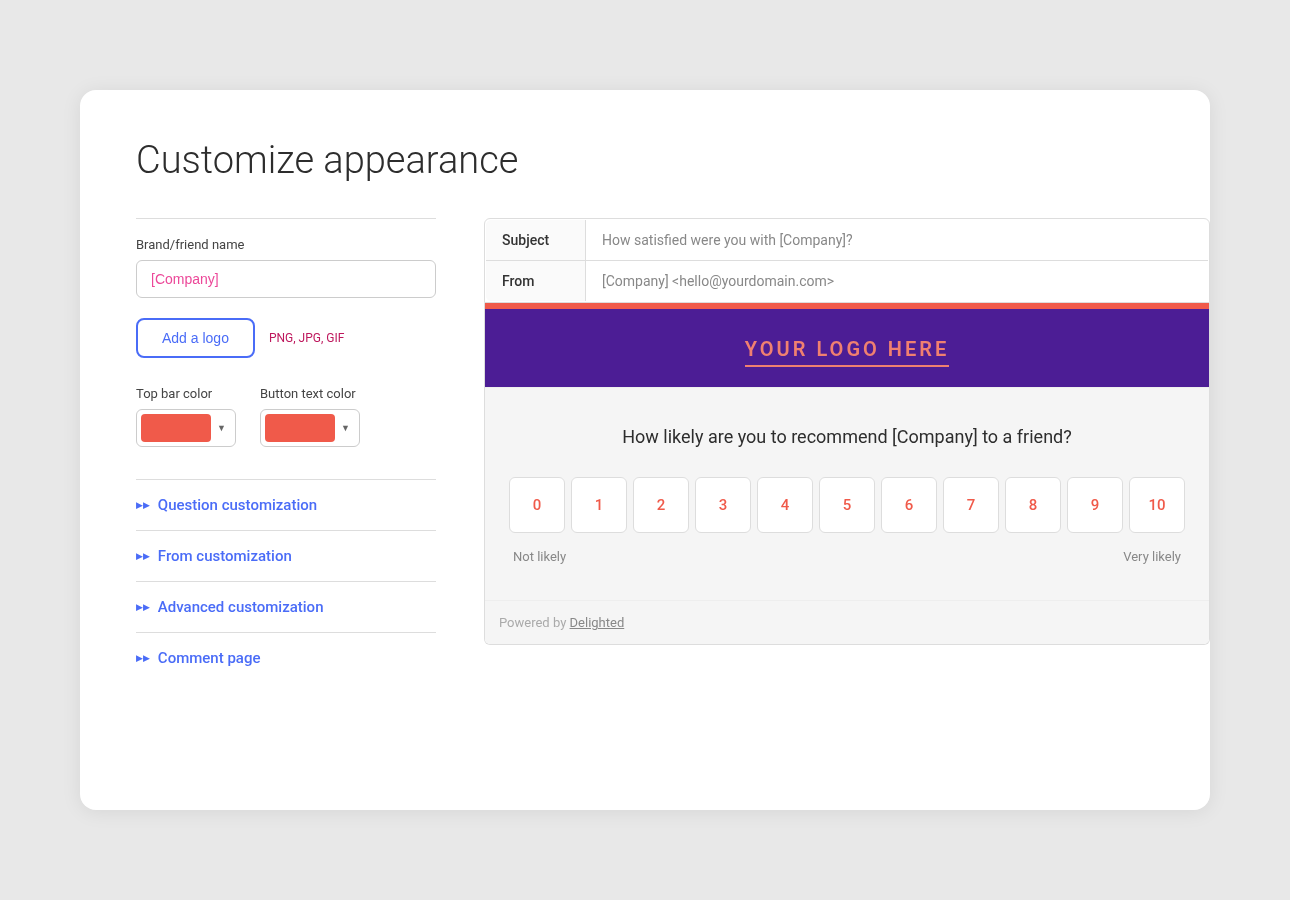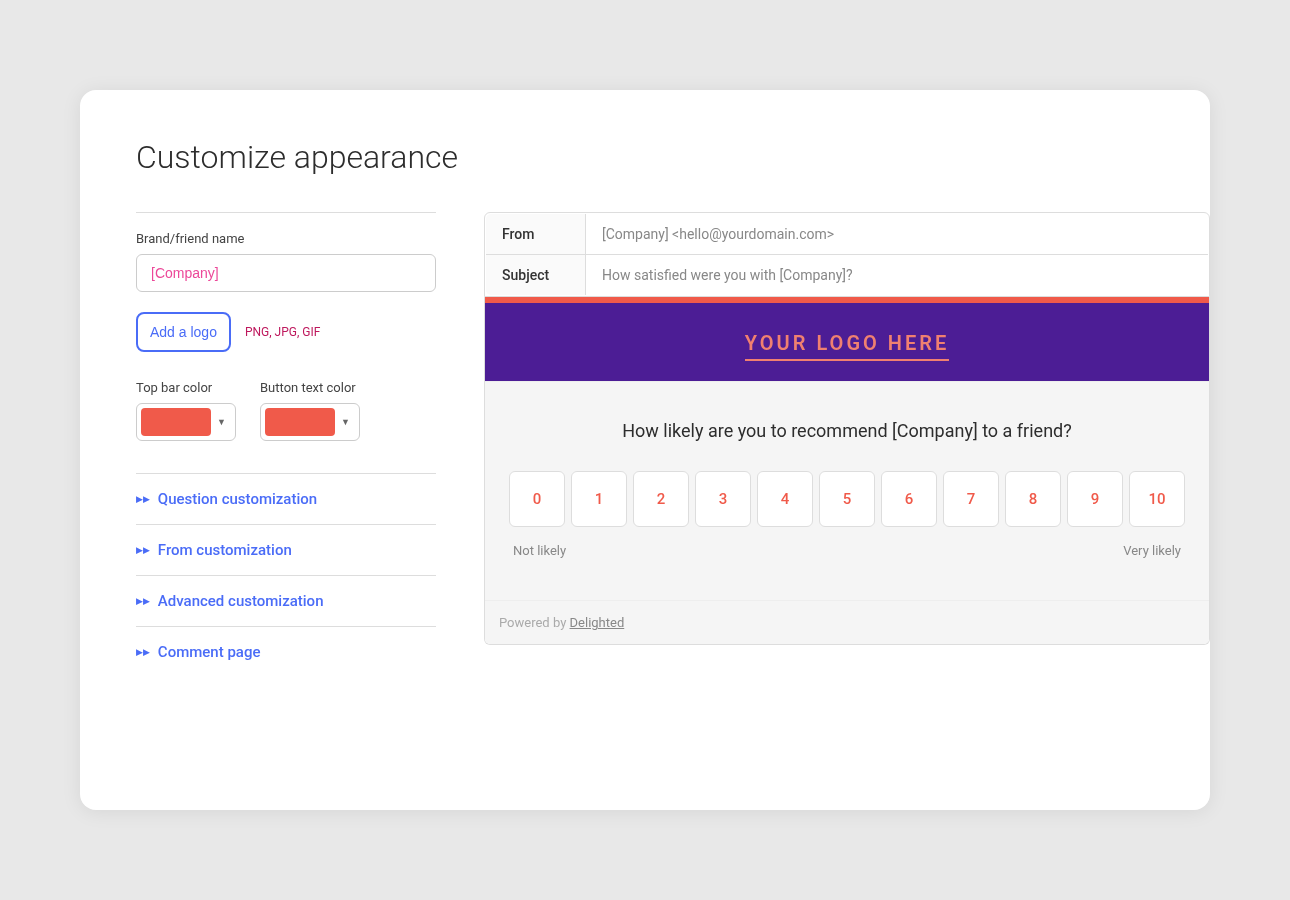--- a/index.html
+++ b/index.html
@@ -17,21 +17,21 @@
     .card {
       background: #fff;
       border-radius: 16px;
       padding: 48px 56px;
       width: 1130px;
       min-height: 720px;
       box-shadow: 0 2px 20px rgba(0,0,0,0.08);
     }
 
     .page-title {
-      font-size: 32px;
+      font-size: 38px;
       font-weight: 300;
       color: #2d2d2d;
       margin-bottom: 36px;
     }
 
     .layout {
       display: flex;
       gap: 48px;
       align-items: flex-start;
     }
@@ -92,21 +92,21 @@
     }
 
     .logo-row {
       display: flex;
       align-items: center;
       gap: 14px;
       margin-bottom: 28px;
     }
 
     .add-logo-btn {
-      padding: 10px 12px;
+      padding: 10px 24px;
       border: 2px solid #4a6cf7;
       border-radius: 8px;
       background: transparent;
       color: #4a6cf7;
       font-size: 14px;
       font-weight: 500;
       cursor: pointer;
       white-space: nowrap;
     }
 
@@ -283,21 +283,21 @@
       font-size: 15px;
       color: #f05a4a;
       font-weight: 500;
       cursor: pointer;
     }
 
     .nps-labels {
       display: flex;
       justify-content: space-between;
       padding: 0 4px;
-      margin-bottom: 14px;
+      margin-bottom: 8px;
     }
 
     .nps-label-text {
       font-size: 13px;
       color: #888;
     }
 
     .preview-footer {
       background: #f5f5f5;
       border-top: 1px solid #eee;
@@ -384,26 +384,26 @@
         </div>
       </div>
     </div>
 
     <div class="right-panel">
 
       <div class="email-meta-wrapper">
         <table class="email-meta-table">
           <tbody>
               <tr>
+            <td class="meta-key">Subject</td>
+            <td class="meta-val">How satisfied were you with [Company]?</td>
+          </tr>
+          <tr>
             <td class="meta-key">From</td>
             <td class="meta-val">[Company] &lt;hello@yourdomain.com&gt;</td>
-          </tr>
-          <tr>
-            <td class="meta-key">Subject</td>
-            <td class="meta-val">How satisfied were you with [Company]?</td>
           </tr>
         </tbody>
           </table>
       </div>
 
       <div class="email-preview-box">
         <div class="preview-top-bar"></div>
 
         <div class="preview-logo-area">
           <span class="logo-placeholder-text">YoUR Logo HERE</span>

